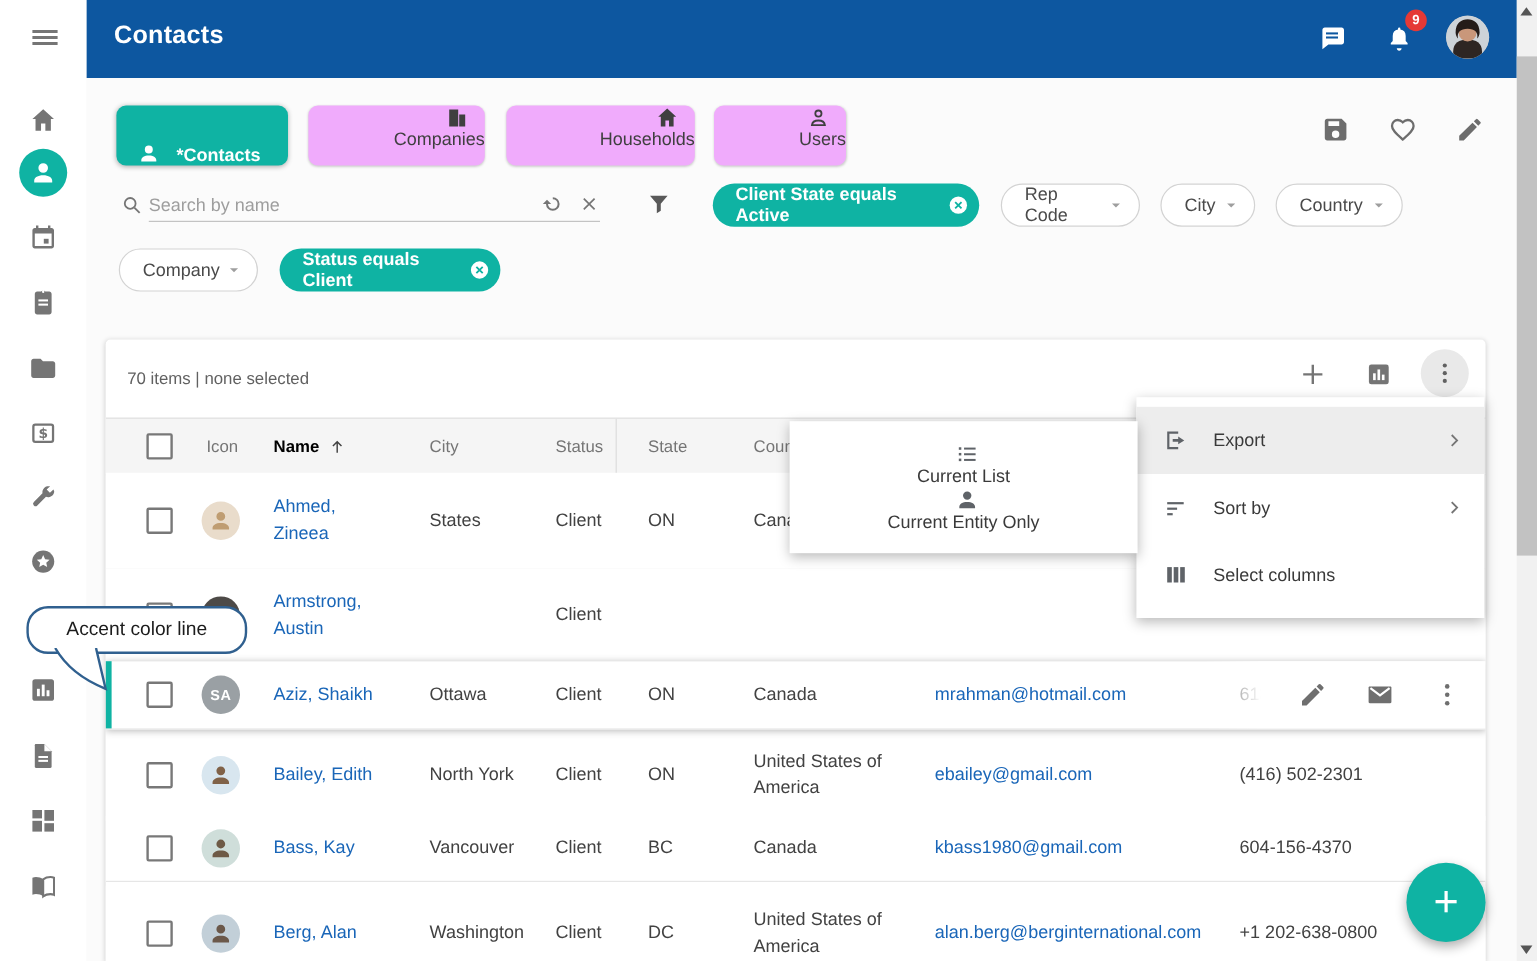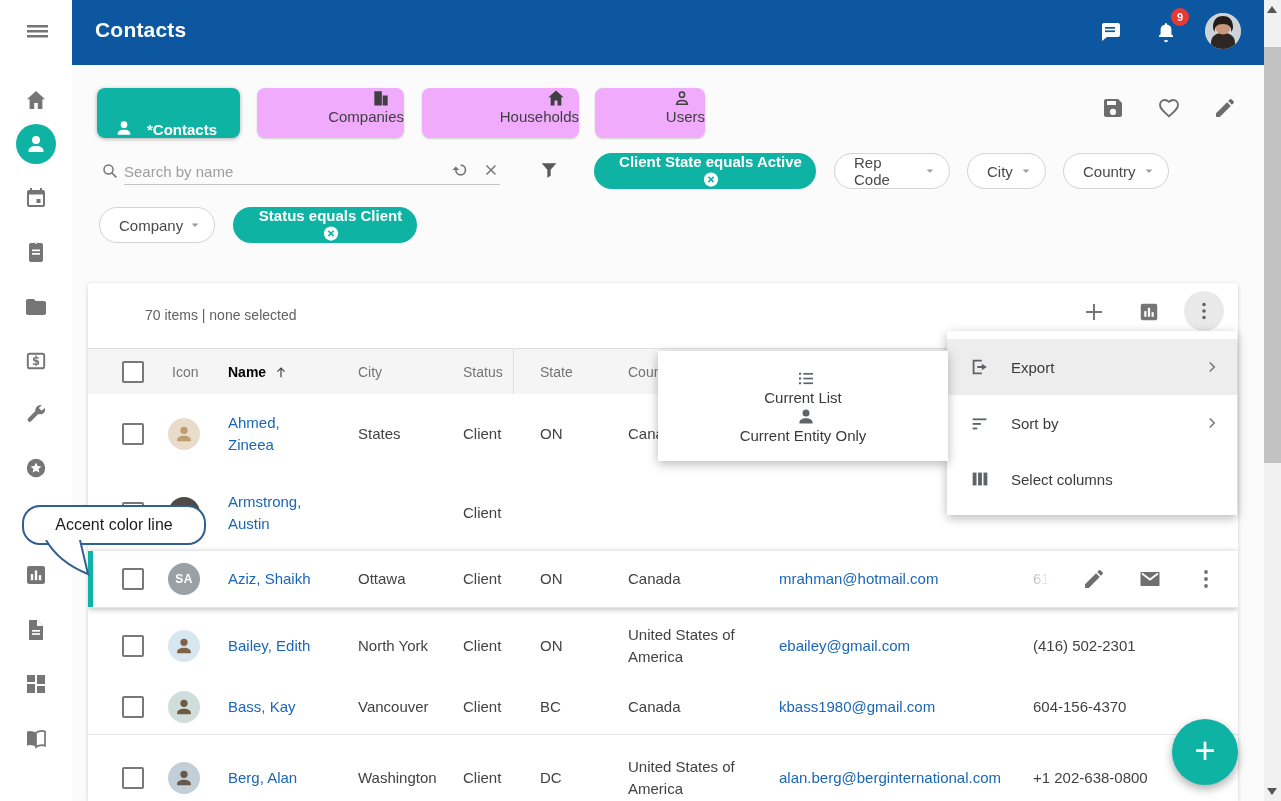--- a/index.html
+++ b/index.html
@@ -31,28 +31,28 @@
   .tab{position:absolute;top:88px;height:50px;border-radius:8px;display:flex;align-items:flex-end;
     font-size:15px;cursor:pointer;box-shadow:0 1px 2px rgba(0,0,0,.18);}
   .tab .ic{margin:0 13px 0 17px;}
   .tab-active{background:#0fb3a3;color:#fff;font-weight:bold;box-shadow:0 1px 4px rgba(0,0,0,.3);}
   .tab-idle{background:#f0abfc;color:#3f3f3f;flex-direction:column;}
   .view-ic{position:absolute;top:96px;width:24px;height:24px;color:#6d6d6d;cursor:pointer;}
   #search-input{position:absolute;left:124px;top:158px;width:376px;height:26px;border:none;outline:none;
     border-bottom:1px solid #c3c3c3;font-size:15px;color:#424242;background:transparent;padding:0;}
   #search-input::placeholder{color:#9e9e9e;}
   .chip{position:absolute;height:36px;border-radius:18px;display:flex;align-items:center;font-size:15px;cursor:pointer;box-sizing:border-box;}
-  .chip-on{background:#0fb3a3;color:#fff;font-weight:bold;justify-content:space-between;padding:0 8px 0 19px;flex-direction:column;}
+  .chip-on{background:#0fb3a3;color:#fff;font-weight:bold;justify-content:space-between;padding:0 8px 0 19px;}
   .chip-dd{background:#fff;border:1px solid #d3d3d3;color:#4a4a4a;justify-content:space-between;padding:0 10px 0 19px;}
   .chip-dd .caret{color:#9e9e9e;}
 
   
   #card{left:88px;top:283px;width:1150px;height:518px;background:#fff;border-radius:4px 4px 0 0;
     box-shadow:0 1px 4px rgba(0,0,0,.18);overflow:hidden;z-index:1;}
-  #list-summary{position:absolute;left:18px;top:0;height:65px;line-height:65px;font-size:14px;color:#616161;margin-left:39px;}
+  #list-summary{position:absolute;left:18px;top:0;height:65px;line-height:65px;font-size:14px;color:#616161;}
   .tool-ic{position:absolute;color:#757575;cursor:pointer;}
   #dots-btn{position:absolute;left:1096px;top:8px;width:40px;height:40px;border-radius:50%;background:#e9e9e9;
     display:flex;align-items:center;justify-content:center;color:#616161;cursor:pointer;}
   #thead{position:absolute;left:0;top:65px;width:1150px;height:46px;background:#f5f5f5;
     border-top:1px solid #e0e0e0;border-bottom:1px solid #dadada;font-size:14px;color:#757575;}
   #thead .hdiv{position:absolute;left:425px;top:0;width:1px;height:46px;background:#dcdcdc;}
   .hcell{position:absolute;top:0;height:46px;display:flex;align-items:center;}
   .trow{position:absolute;left:0;width:1150px;background:#fff;border-bottom:1px solid #e6e6e6;}
   .cell{position:absolute;top:50%;transform:translateY(-50%);font-size:15px;color:#424242;white-space:pre-line;line-height:22px;}
   .cb{left:34px;width:18px;height:18px;border:2px solid #787878;border-radius:2px;background:#fff;cursor:pointer;}

